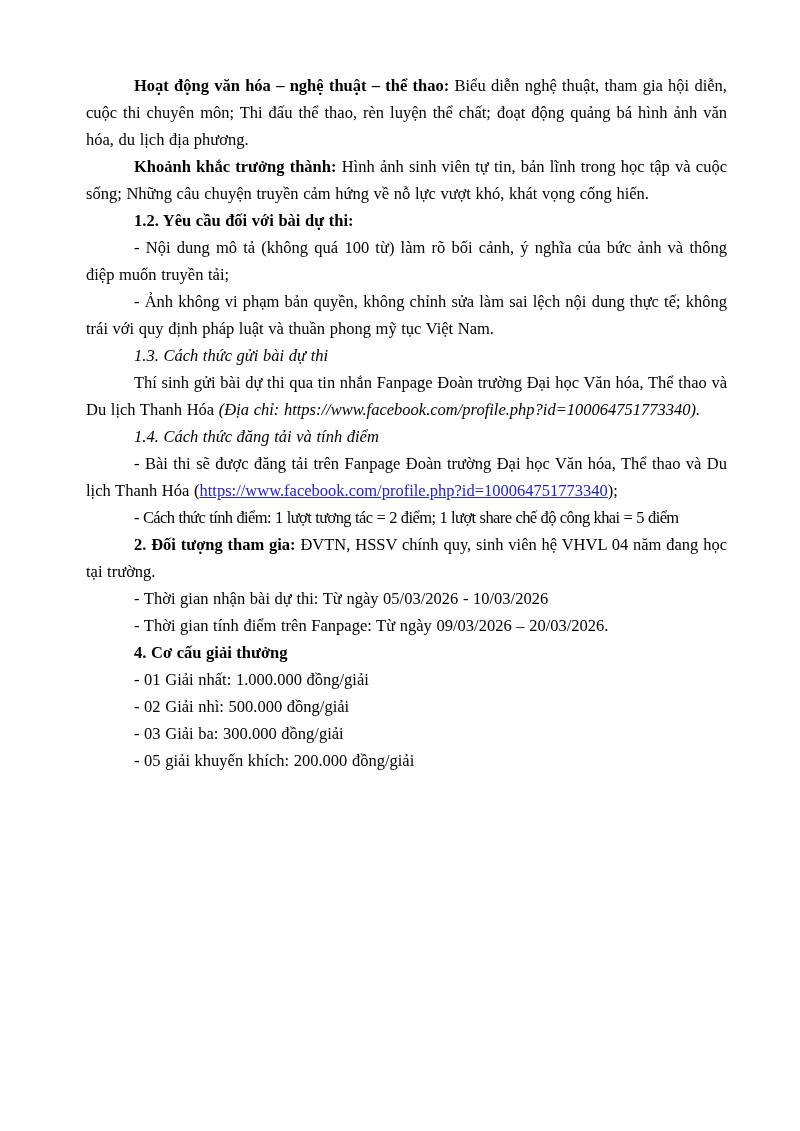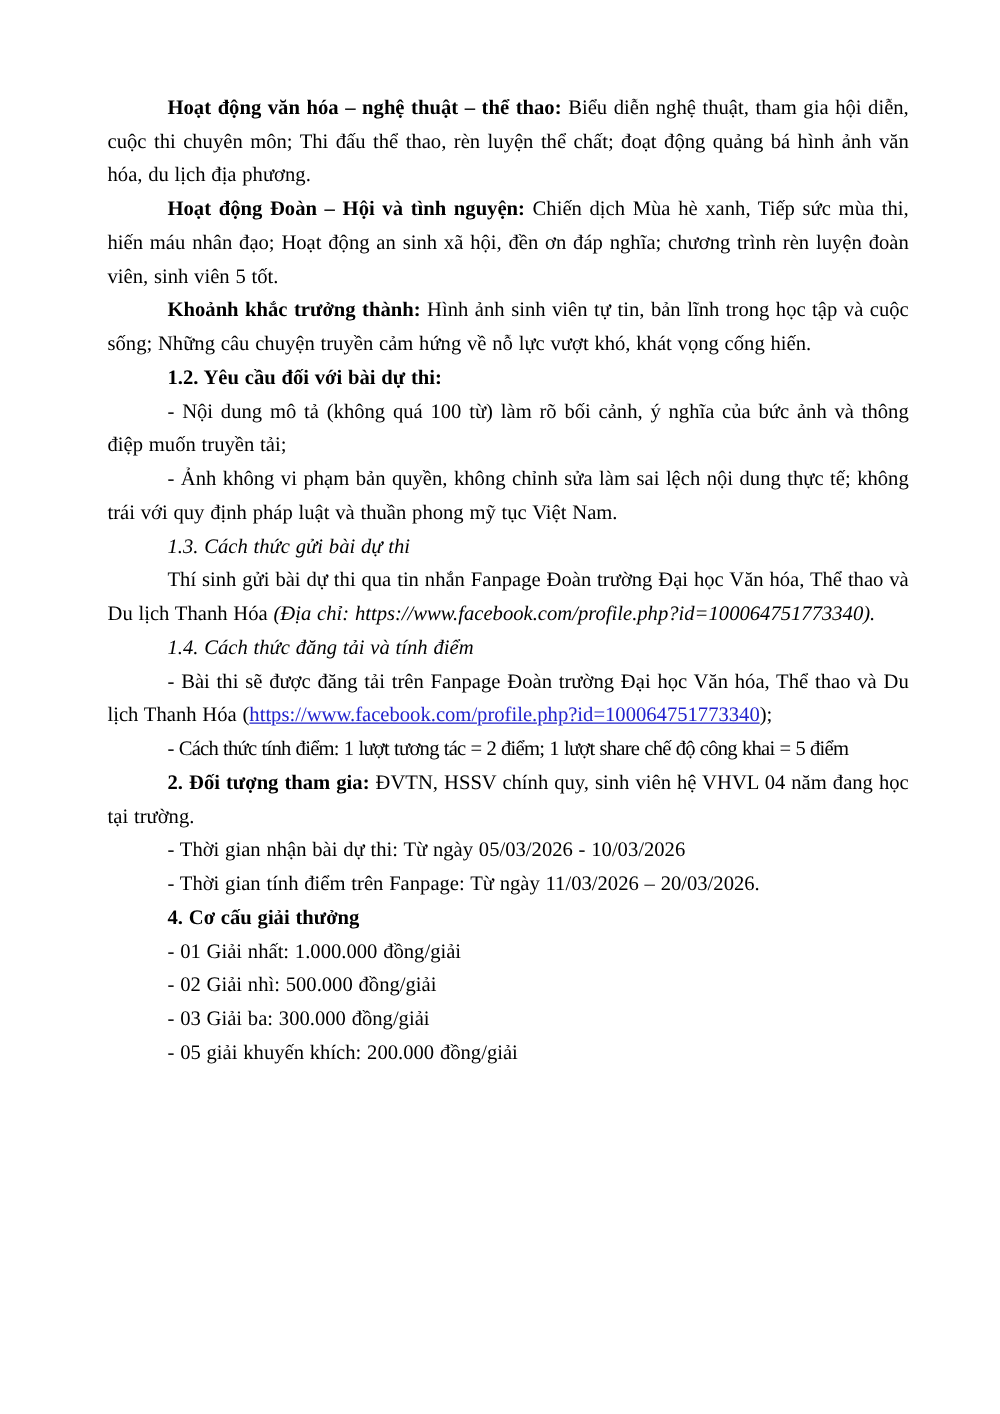--- a/index.html
+++ b/index.html
@@ -34,21 +34,20 @@
     cursor: pointer;
   }
 </style>
 </head>
 <body>
 
 <div class="page">
 
   <p class="para"><span class="b">Hoạt động văn hóa – nghệ thuật – thể thao: </span><span>Biểu diễn nghệ thuật, tham gia hội diễn, cuộc thi chuyên môn; Thi đấu thể thao, rèn luyện thể chất; đoạt động quảng bá hình ảnh văn hóa, du lịch địa phương.</span></p>
 
-  <p class="para"><span class="b">Hoạt động Đoàn – Hội và tình nguyện: </span><span>Chiến dịch Mùa hè xanh, Tiếp sức mùa thi, hiến máu nhân đạo; Hoạt động an sinh xã hội, đền ơn đáp nghĩa; chương trình rèn luyện đoàn viên, sinh viên 5 tốt.</span></p>
 
   <p class="para"><span class="b">Khoảnh khắc trưởng thành: </span><span>Hình ảnh sinh viên tự tin, bản lĩnh trong học tập và cuộc sống; Những câu chuyện truyền cảm hứng về nỗ lực vượt khó, khát vọng cống hiến.</span></p>
 
   <p class="para"><span class="b">1.2. Yêu cầu đối với bài dự thi:</span></p>
 
 
   <p class="para"><span>- Nội dung mô tả (không quá 100 từ) làm rõ bối cảnh, ý nghĩa của bức ảnh và thông điệp muốn truyền tải;</span></p>
 
   <p class="para"><span>- Ảnh không vi phạm bản quyền, không chỉnh sửa làm sai lệch nội dung thực tế; không trái với quy định pháp luật và thuần phong mỹ tục Việt Nam.</span></p>
 
@@ -60,21 +59,21 @@
 
   <p class="para"><span>- Bài thi sẽ được đăng tải trên Fanpage Đoàn trường Đại học Văn hóa, Thể thao và Du lịch Thanh Hóa (</span><a class="link">https://www.facebook.com/profile.php?id=100064751773340</a><span>);</span></p>
 
   <p class="para tight"><span>- Cách thức tính điểm: 1 lượt tương tác = 2 điểm; 1 lượt share chế độ công khai = 5 điểm</span></p>
 
   <p class="para"><span class="b">2. Đối tượng tham gia: </span><span>ĐVTN, HSSV chính quy, sinh viên hệ VHVL 04 năm đang học tại trường.</span></p>
 
 
   <p class="para"><span>- Thời gian nhận bài dự thi: Từ ngày 05/03/2026 - 10/03/2026</span></p>
 
-  <p class="para"><span>- Thời gian tính điểm trên Fanpage: Từ ngày 11/03/2026 – 20/03/2026.</span></p>
+  <p class="para"><span>- Thời gian tính điểm trên Fanpage: Từ ngày 09/03/2026 – 20/03/2026.</span></p>
 
   <p class="para"><span class="b">4. Cơ cấu giải thưởng</span></p>
 
   <p class="para"><span>- 01 Giải nhất: 1.000.000 đồng/giải</span></p>
 
   <p class="para"><span>- 02 Giải nhì: 500.000 đồng/giải</span></p>
 
   <p class="para"><span>- 03 Giải ba: 300.000 đồng/giải</span></p>
 
   <p class="para"><span>- 05 giải khuyến khích: 200.000 đồng/giải</span></p>

